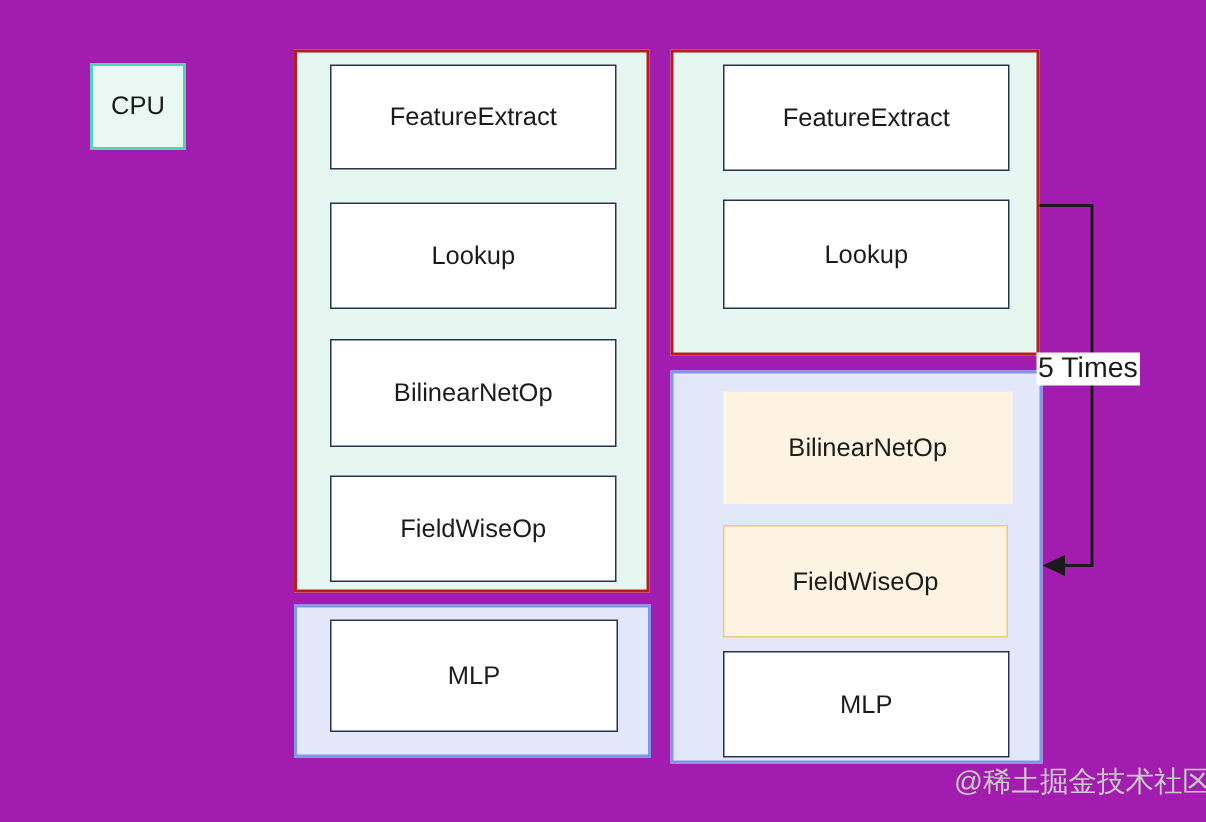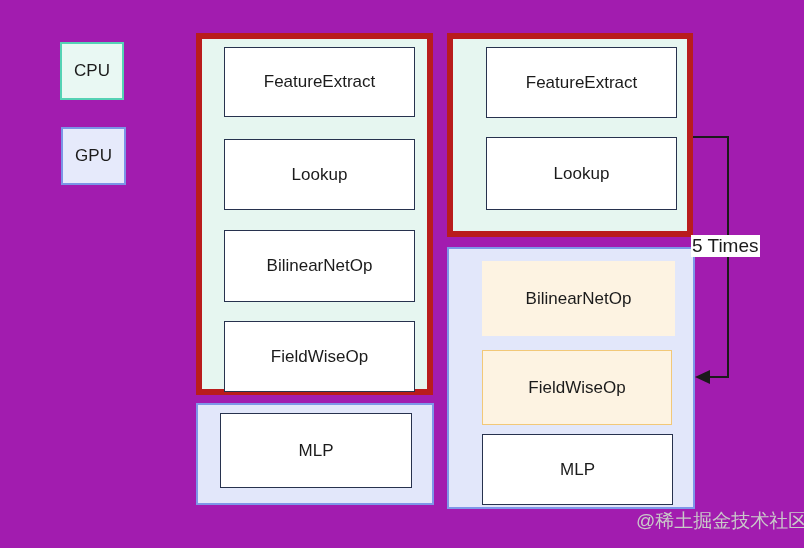--- a/index.html
+++ b/index.html
@@ -26,21 +26,21 @@
     left: 60px; top: 42px; width: 64px; height: 58px;
     background: #e9f8f3; border: 2px solid #55d2b4;
   }
   .legend-gpu {
     left: 61px; top: 127px; width: 65px; height: 58px;
     background: #e6eafb; border: 2px solid #7b95e6;
   }
 
   
   .group { position: absolute; }
-  .cpu-group { background: #e6f6f0; border: 6px solid #b91c1c; }
+  .cpu-group { background: #e6f6f0; border: 2px solid #b91c1c; }
   .gpu-group { background: #e2e7fa; border: 2px solid #7e97e8; }
 
   .left-cpu-group  { left: 196px; top: 33px;  width: 237px; height: 362px; }
   .left-gpu-group  { left: 196px; top: 403px; width: 238px; height: 102px; }
   .right-cpu-group { left: 447px; top: 33px;  width: 246px; height: 204px; }
   .right-gpu-group { left: 447px; top: 247px; width: 248px; height: 262px; }
 
   
   .op-box {
     position: absolute;
@@ -77,23 +77,20 @@
     white-space: nowrap;
   }
 </style>
 </head>
 <body>
 
 <div class="page">
 
   <div class="abs legend-box legend-cpu">
     <span>CPU</span>
-  </div>
-  <div class="abs legend-box legend-gpu">
-    <span>GPU</span>
   </div>
 
   <div class="group cpu-group left-cpu-group">
     <div class="op-box" style="left:22px; top:8px; width:191px; height:70px;">
       <span>FeatureExtract</span>
     </div>
     <div class="op-box" style="left:22px; top:100px; width:191px; height:71px;">
       <span>Lookup</span>
     </div>
     <div class="op-box" style="left:22px; top:191px; width:191px; height:72px;">

